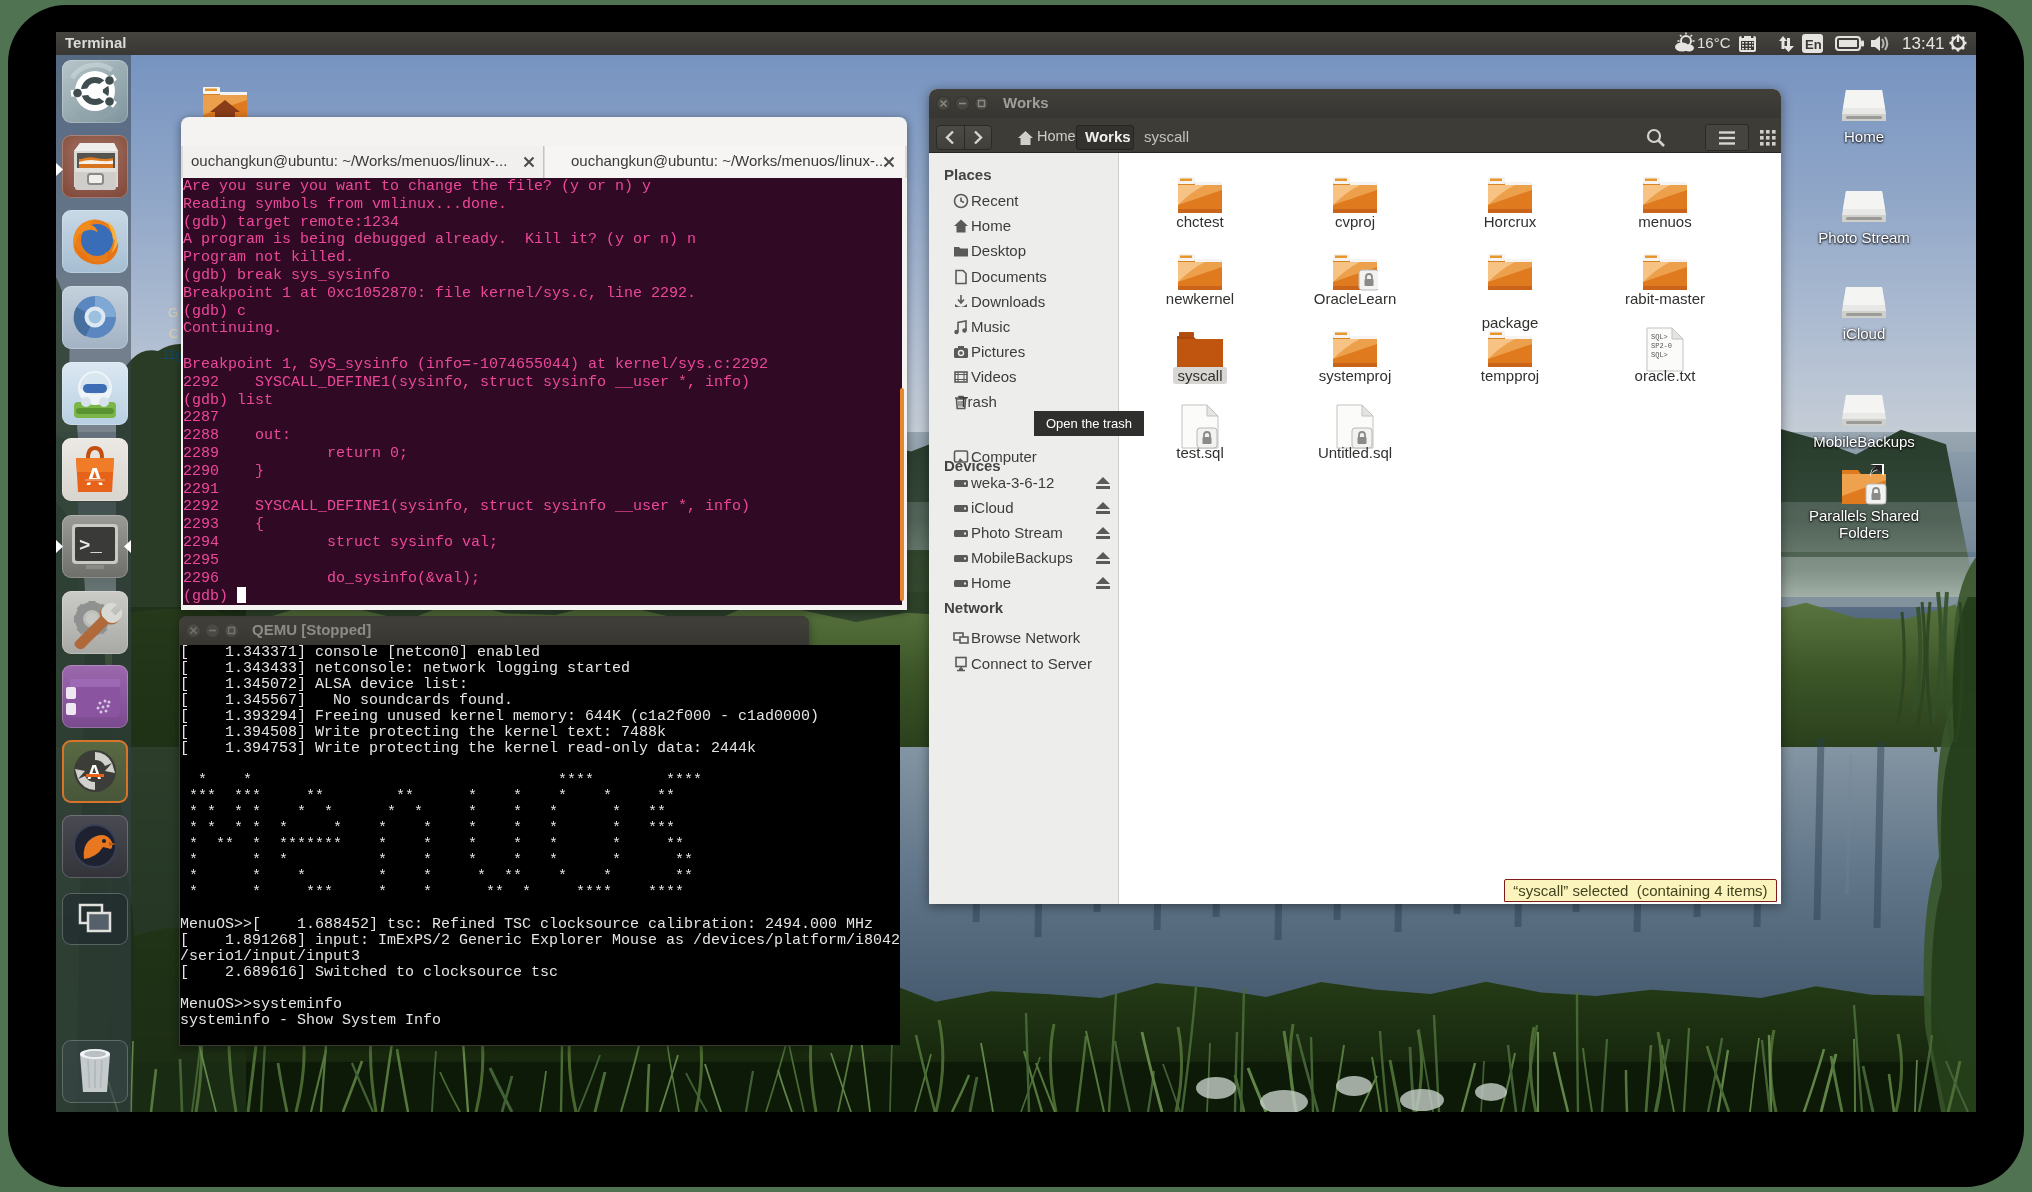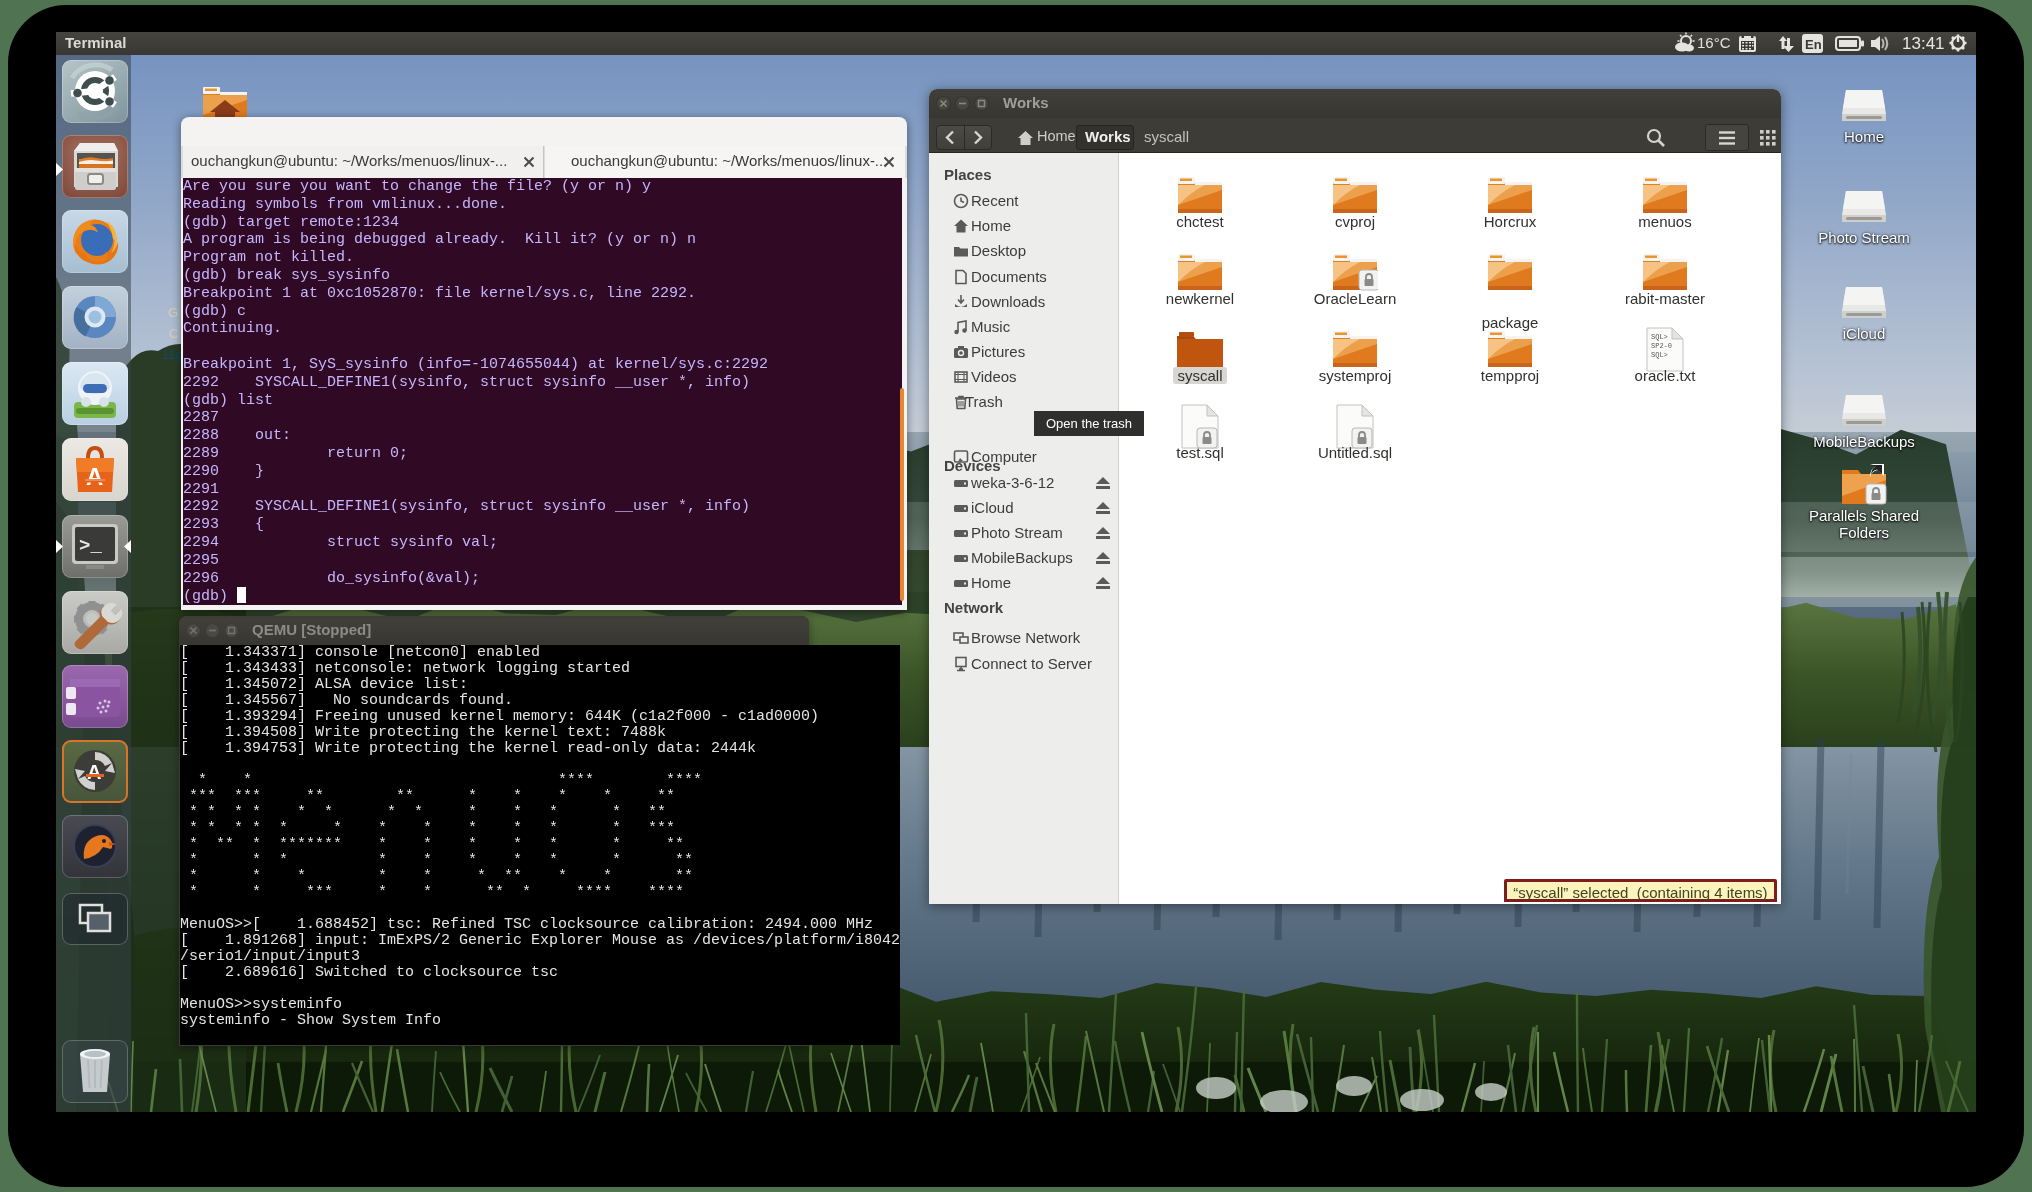--- a/index.html
+++ b/index.html
@@ -12,21 +12,21 @@
 
 #launcher { position:absolute; left:0; top:23px; width:75px; height:1057px; background:rgba(56,68,74,0.52); z-index:40; }
 .tile { position:absolute; left:6px; width:66px; height:63px; border-radius:9px; box-shadow:inset 0 0 0 1px rgba(255,255,255,0.22); }
 
 .titlebar { position:absolute; left:0; top:0; right:0; height:29px; background:linear-gradient(#4b4a44,#3b3a35); border-radius:8px 8px 0 0; }
 .tl { position:absolute; top:7px; width:15px; height:15px; border-radius:50%; }
 .ttext { position:absolute; top:5px; font-size:15px; font-weight:bold; }
 
 #term { position:absolute; left:125px; top:85px; width:726px; height:493px; z-index:30; background:#f4f3f1; box-shadow:0 2px 10px rgba(0,0,0,0.45); border-radius:8px 8px 0 0; }
 #termtabs { position:absolute; left:0; top:29px; width:726px; height:32px; background:#dfdcd8; }
-#termbody { position:absolute; left:2px; top:61px; width:719px; height:427px; background:#300a24; color:#c4b5fd; font-family:"Liberation Mono",monospace; font-size:15px; line-height:17.79px; white-space:pre; overflow:hidden; }
+#termbody { position:absolute; left:2px; top:61px; width:719px; height:427px; background:#300a24; color:#ec4899; font-family:"Liberation Mono",monospace; font-size:15px; line-height:17.79px; white-space:pre; overflow:hidden; }
 
 #qemu { position:absolute; left:123px; top:584px; width:630px; height:430px; z-index:20; background:#3a3934; border-radius:8px 8px 0 0; box-shadow:0 2px 8px rgba(0,0,0,0.4); }
 #qemubody { position:absolute; left:1px; top:29px; width:720px; height:400px; background:#000; color:#e4e4e4; font-family:"Liberation Mono",monospace; font-size:15px; line-height:16px; white-space:pre; overflow:hidden; }
 
 #naut { position:absolute; left:873px; top:57px; width:852px; height:815px; z-index:25; background:#fff; border-radius:8px 8px 0 0; box-shadow:0 2px 12px rgba(0,0,0,0.45); }
 #ntoolbar { position:absolute; left:0; top:29px; width:852px; height:35px; background:#3d3c37; border-bottom:1px solid #262521; }
 #nsidebar { position:absolute; left:0; top:64px; width:190px; height:751px; background:#ededeb; border-right:1px solid #d0cecb; font-size:15px; color:#3c3c3c; }
 #nmain { position:absolute; left:191px; top:64px; width:661px; height:751px; background:#ffffff; }
 .sidehead { position:absolute; left:15px; font-weight:bold; color:#444; }
 .icolabel { position:absolute; text-align:center; font-size:15px; color:#30302e; }
@@ -766,21 +766,21 @@
 <svg width="16" height="16" style="position:absolute;left:24px;top:216px">
           <rect x="2" y="3" width="12" height="10" fill="none" stroke="#5a5a58" stroke-width="1.6"></rect>
           <path d="M2,5.5 L14,5.5 M2,10.5 L14,10.5 M5,3 L5,13 M11,3 L11,13" stroke="#5a5a58" stroke-width="1.1" fill="none"></path>
         </svg>
         <span style="position:absolute;left:42px;top:215px">Videos</span>
 <svg width="16" height="16" style="position:absolute;left:24px;top:241px">
           <path d="M3.5,5 L12.5,5 L11.8,14.5 L4.2,14.5 Z" fill="none" stroke="#5a5a58" stroke-width="1.6"></path>
           <path d="M2,4 L14,4 M6,4 L6,2.5 L10,2.5 L10,4" fill="none" stroke="#5a5a58" stroke-width="1.6"></path>
           <path d="M6,7 L6,12.5 M8,7 L8,12.5 M10,7 L10,12.5" stroke="#5a5a58" stroke-width="1.1"></path>
         </svg>
-        <span style="position:absolute;left:36px;top:240px">Trash</span>
+        <span style="position:absolute;left:30px;top:240px">Trash</span>
 <span class="sidehead" style="top:263px;margin-top:41px;">Devices</span>
         <svg width="16" height="16" style="position:absolute;left:24px;top:296px">
           <rect x="1.5" y="2" width="13" height="11" rx="1.5" fill="none" stroke="#5a5a58" stroke-width="1.6"></rect>
           <path d="M5,13 L7,9 L10,12 Z" fill="#5a5a58"></path>
         </svg>
         <span style="position:absolute;left:42px;top:295px">Computer</span>
 <svg width="16" height="16" style="position:absolute;left:24px;top:322px">
           <rect x="1" y="5" width="14" height="7" rx="1.5" fill="#5a5a58"></rect>
           <rect x="11" y="7.5" width="2" height="2" fill="#ededeb"></rect>
         </svg>
@@ -984,15 +984,15 @@
             <rect x="0" y="0" width="20" height="20" rx="3" fill="#f2f2f0" stroke="#b8b8b6" stroke-width="1"></rect>
     <rect x="5.5" y="9" width="9" height="7" rx="1" fill="#8a8a88"></rect>
     <path d="M7,9 L7,7 a3,3 0 0 1 6,0 L13,9" fill="none" stroke="#8a8a88" stroke-width="1.8"></path>
           </g>
         </svg>
         <span class="icolabel" style="left:160px;top:291px;width:150px;"><span style="">Untitled.sql</span></span>
       </div>
 
     <div style="position:absolute;left:105px;top:322px;width:110px;height:25px;background:rgba(38,38,36,0.96);border-radius:0;color:#fff;font-size:13px;line-height:25px;text-align:center;z-index:60;">Open the trash</div>
 
-    <div style="position:absolute;left:575px;top:790px;width:273px;height:23px;background:#fbf5bd;border:3px solid #7f1d1d;border-radius:2px 2px 0 0;color:#44431f;font-size:15px;line-height:21px;text-align:center;">“syscall” selected&nbsp; (containing 4 items)</div>
+    <div style="position:absolute;left:575px;top:790px;width:273px;height:23px;background:#fbf5bd;border:1px solid #7f1d1d;border-radius:2px 2px 0 0;color:#44431f;font-size:15px;line-height:21px;text-align:center;">“syscall” selected&nbsp; (containing 4 items)</div>
   </div>
 </div>
 
 </body></html>

